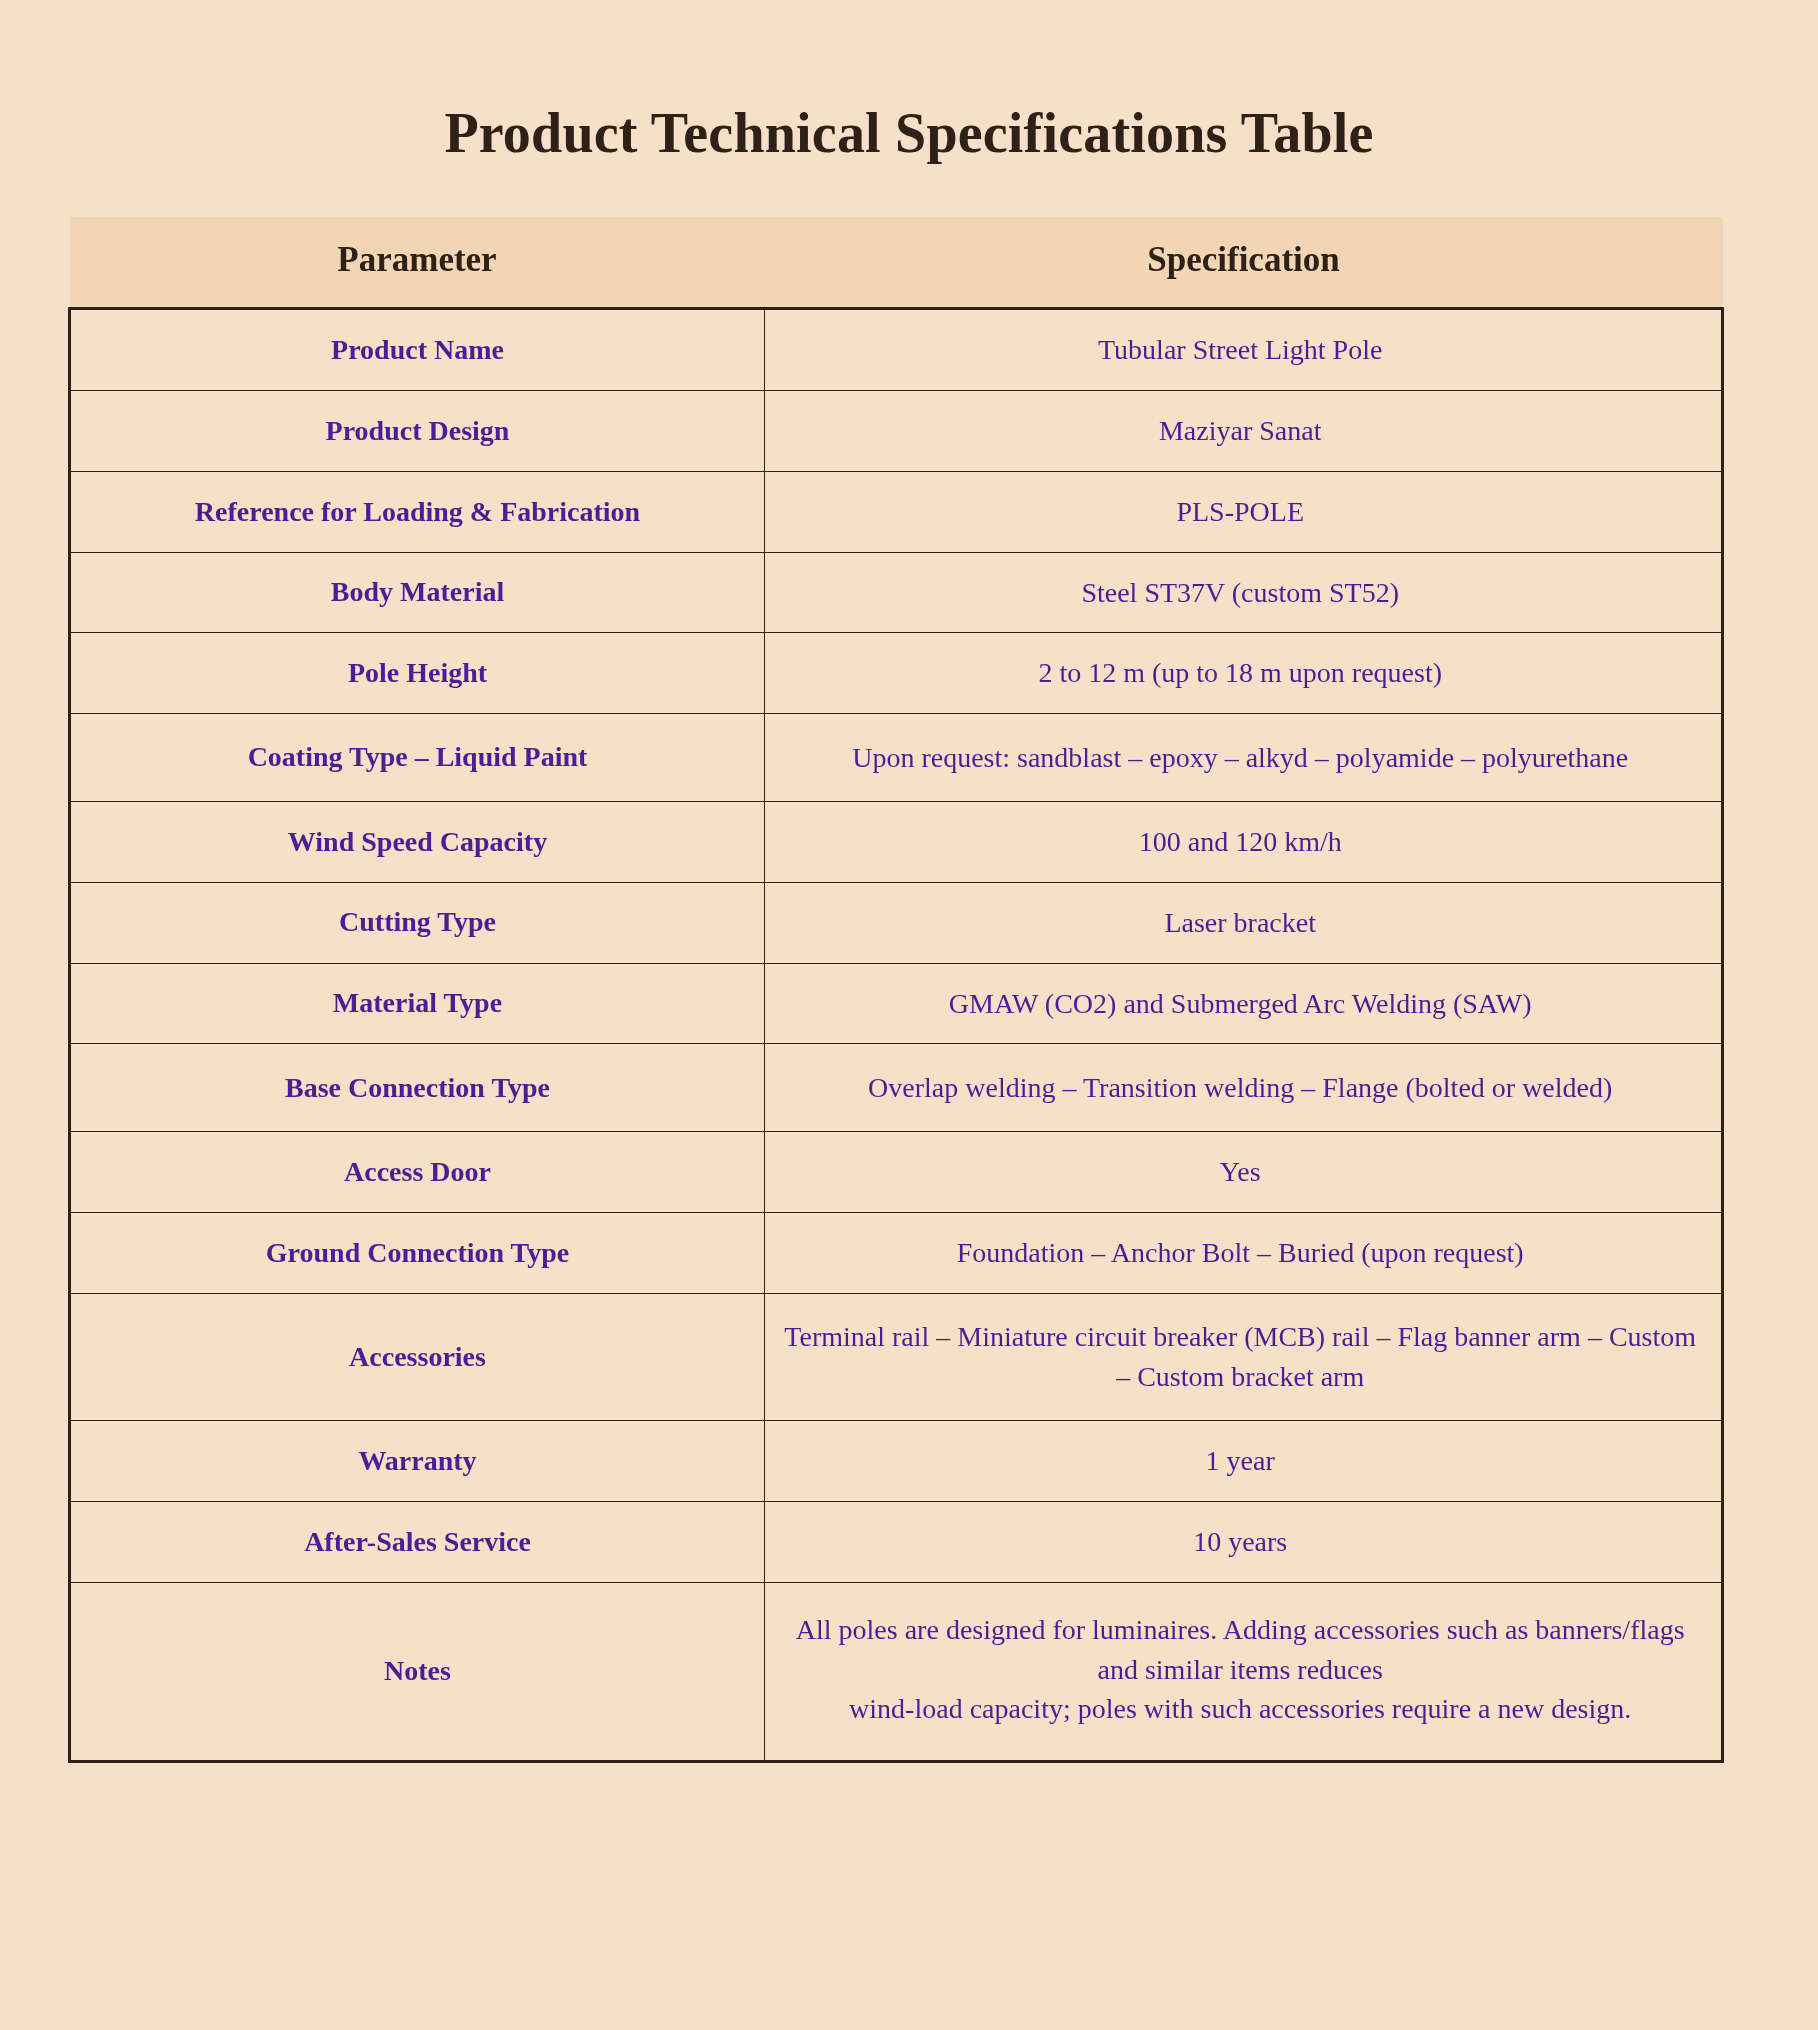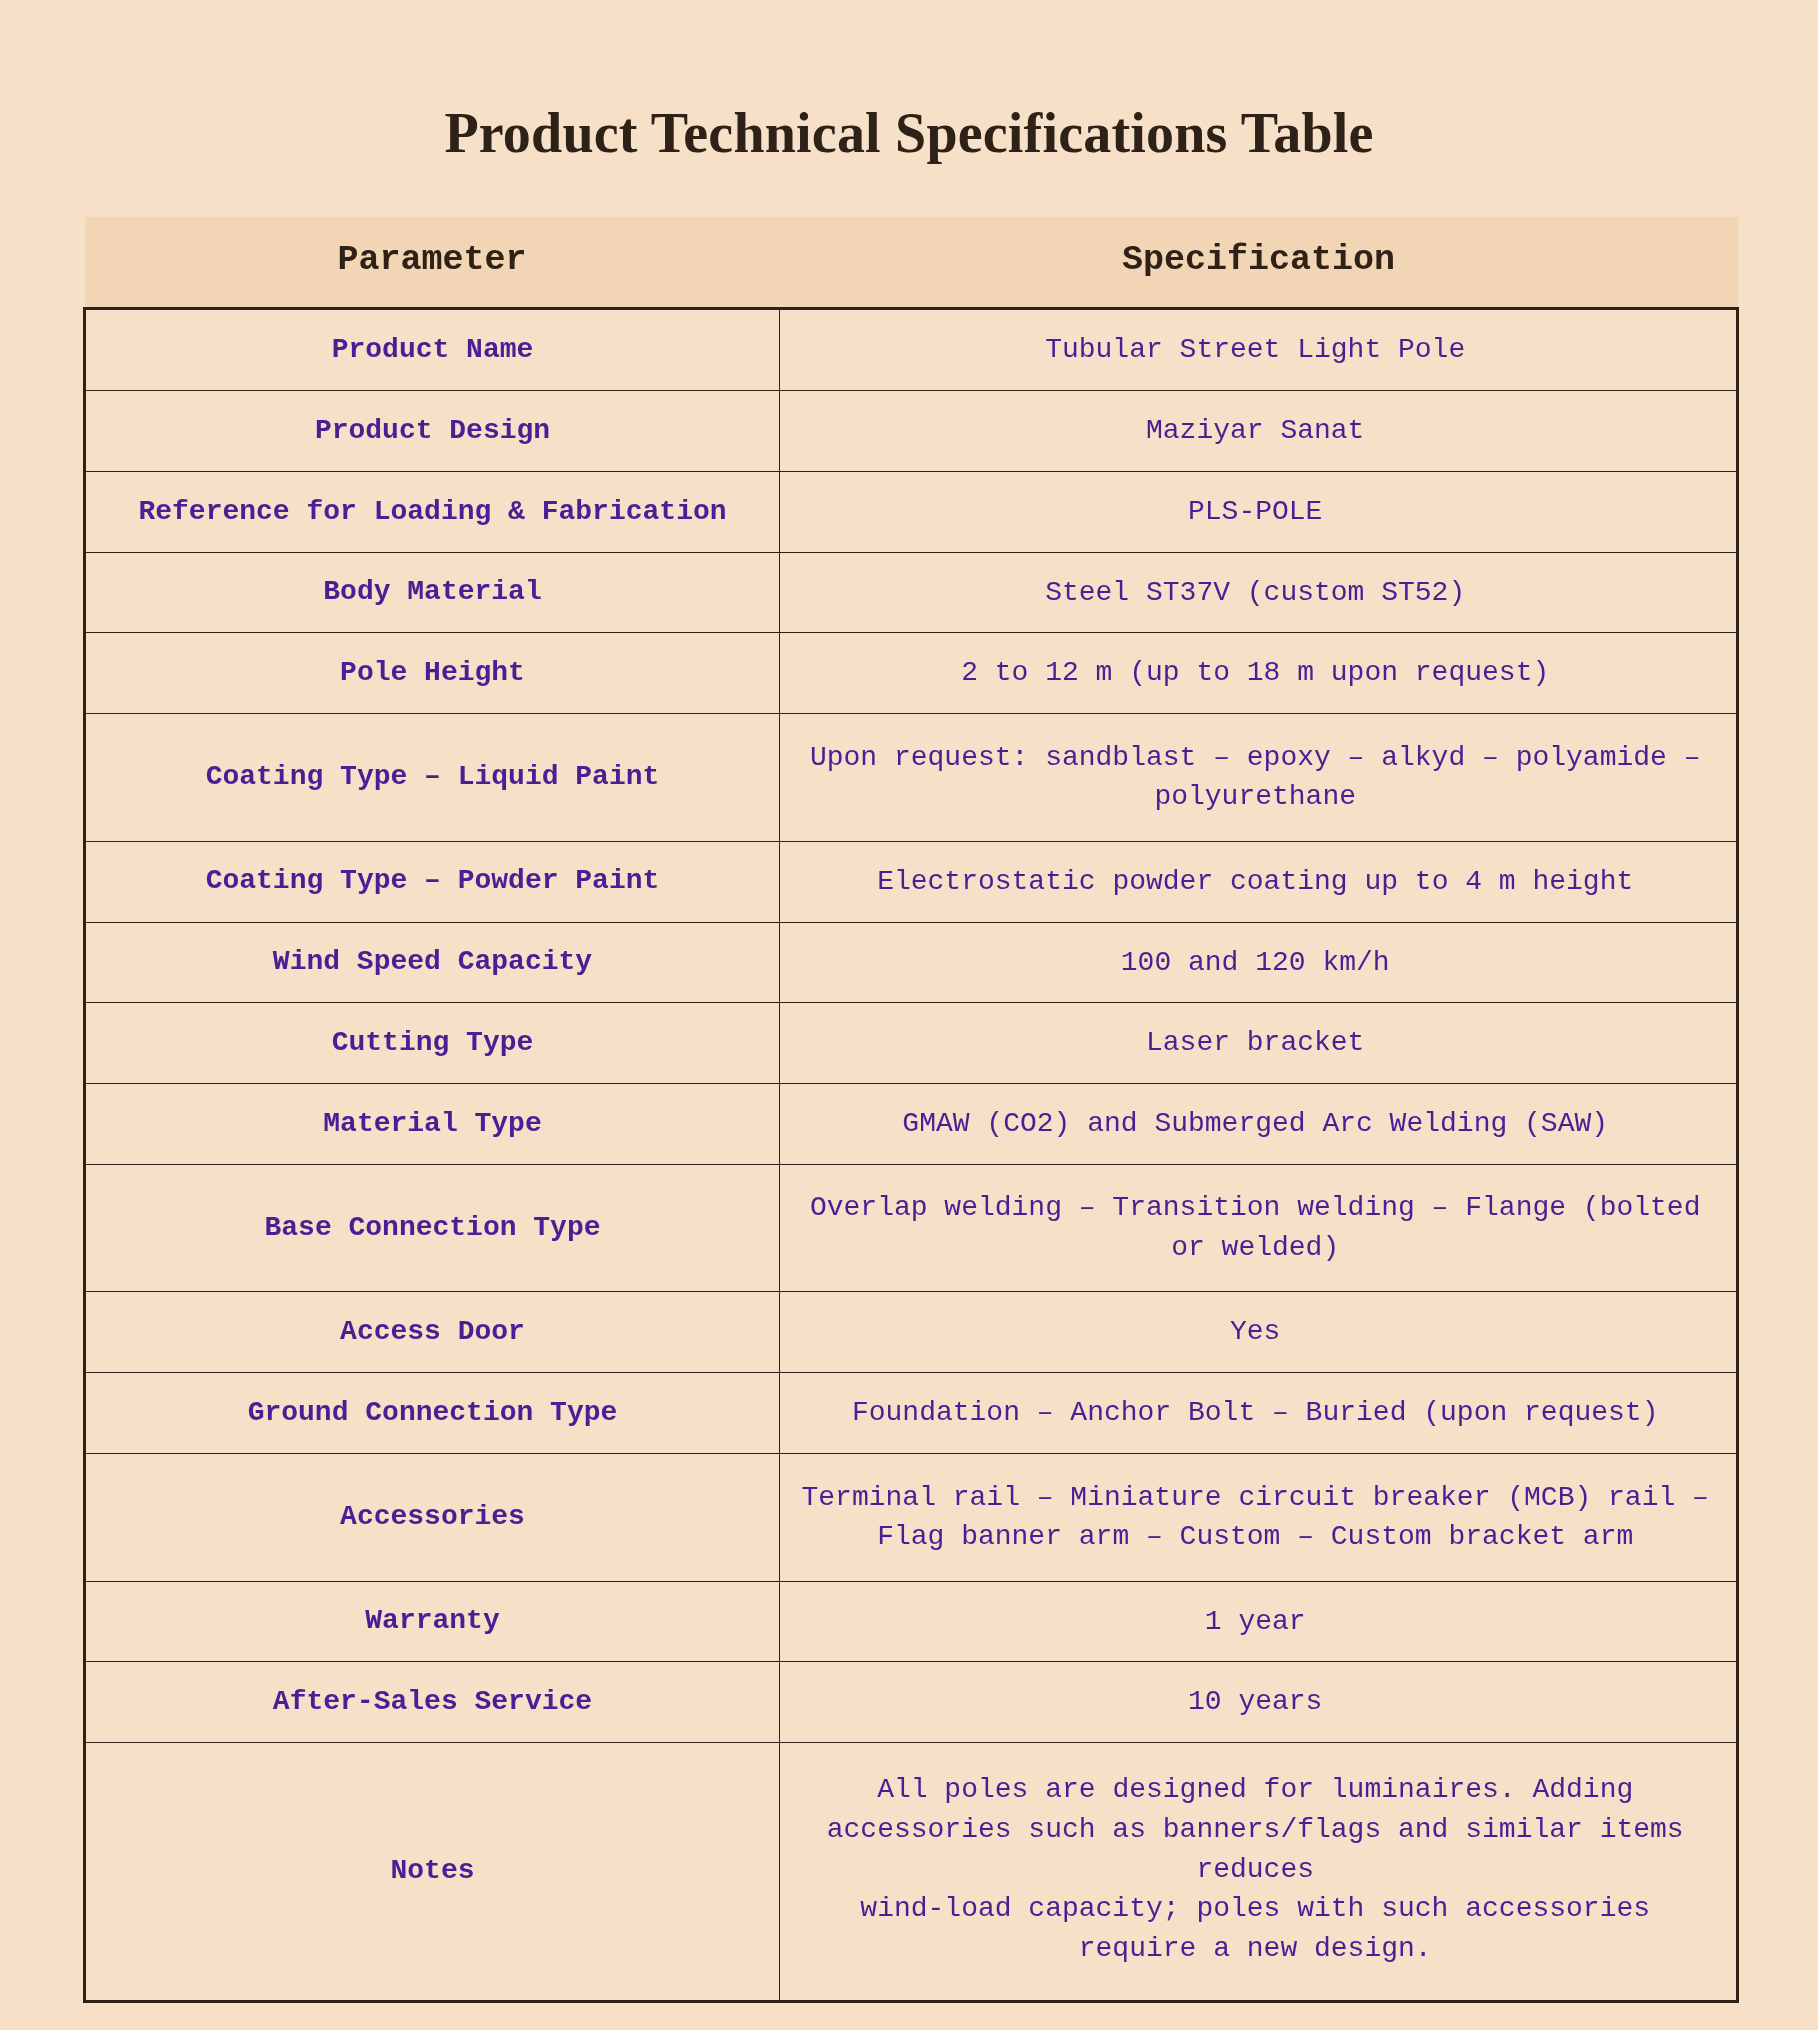--- a/index.html
+++ b/index.html
@@ -28,24 +28,23 @@
     font-weight: bold;
     font-size: 56px;
     line-height: 1.1;
     color: #2e2117;
     padding-top: 65px;
     letter-spacing: 0.2px;
   }
 
   .table-wrap {
     position: absolute;
-    left: 83px;
+    left: 68px;
     top: 179px;
     width: 1653px;
-    font-family: Liberation Mono, monospace;
   }
 
   table.spec-table {
     width: 1653px;
     border-collapse: collapse;
     table-layout: fixed;
   }
 
   table.spec-table col.c-param { width: 695px; }
   table.spec-table col.c-spec  { width: 958px; }
@@ -147,24 +146,20 @@
           <td class="param">Pole Height</td>
           <td class="spec">2 to 12 m (up to 18 m upon request)</td>
         </tr>
 
 
         <tr class="tall">
           <td class="param">Coating Type – Liquid Paint</td>
           <td class="spec">Upon request: sandblast – epoxy – alkyd – polyamide – polyurethane</td>
         </tr>
 
-        <tr>
-          <td class="param">Coating Type – Powder Paint</td>
-          <td class="spec">Electrostatic powder coating up to 4 m height</td>
-        </tr>
 
         <tr>
           <td class="param">Wind Speed Capacity</td>
           <td class="spec">100 and 120 km/h</td>
         </tr>
 
         <tr>
           <td class="param">Cutting Type</td>
           <td class="spec">Laser bracket</td>
         </tr>

